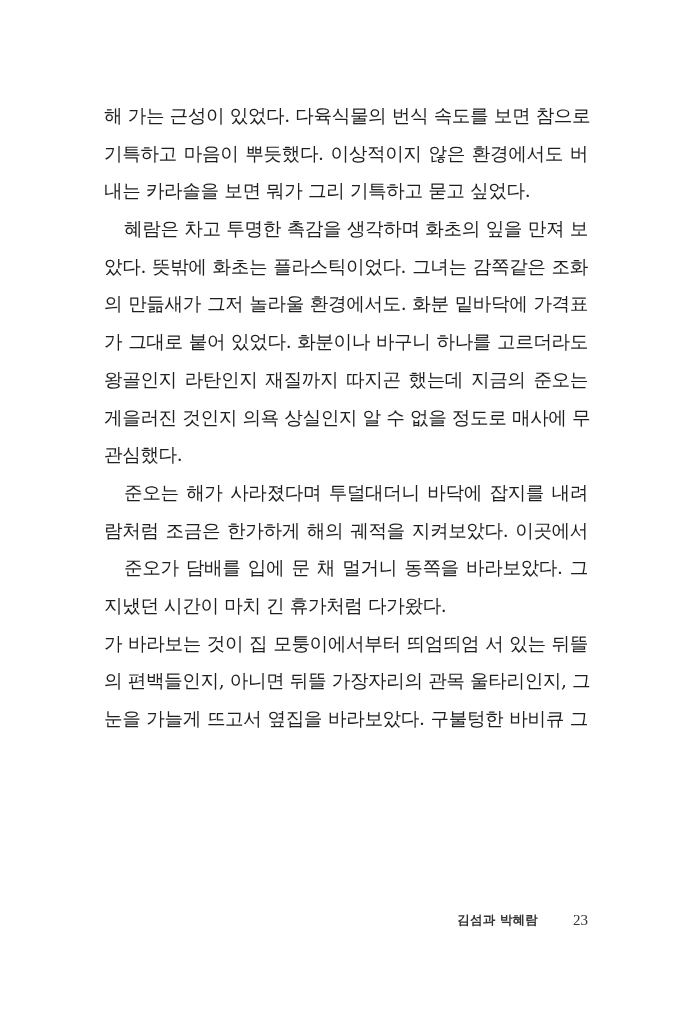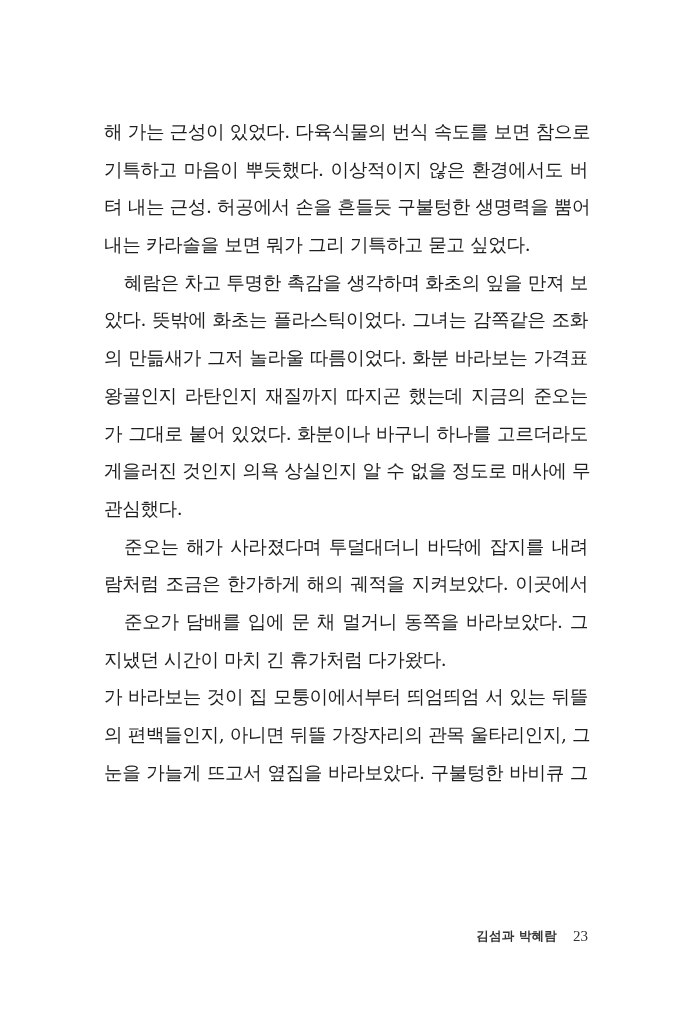--- a/index.html
+++ b/index.html
@@ -10,21 +10,21 @@
     body {
       width: 691px;
       height: 1024px;
       position: relative;
       overflow: hidden;
       font-family: "DejaVu Serif", "Liberation Serif", serif;
       color: #1e1e1e;
     }
     .page {
       position: absolute;
-      left: 0; top: 16px;
+      left: 0; top: 0;
       width: 691px;
       height: 788px;
       background: #ffffff;
     }
     .body-text {
       position: absolute;
       left: 104px;
       top: 101px;
       width: 484px;
     }
@@ -46,49 +46,48 @@
     }
     .footer {
       position: absolute;
       top: 908px;
       left: 440px;
       width: 148px;
       height: 24px;
       display: flex;
       justify-content: flex-end;
       align-items: center;
-      gap: 16px;
+      gap: 35px;
       color: #333333;
     }
     .running-head {
       font-size: 12.5px;
       font-weight: bold;
       letter-spacing: 0.2px;
     }
     .page-number {
       font-size: 15px;
       font-family: "Liberation Serif", serif;
     }
   </style>
 </head>
 <body>
 
 <div class="page">
   <div class="body-text">
 
     <span class="line">해 가는 근성이 있었다. 다육식물의 번식 속도를 보면 참으로</span>
     <span class="line">기특하고 마음이 뿌듯했다. 이상적이지 않은 환경에서도 버</span>
-    <span class="line">텨 내는 근성. 허공에서 손을 흔들듯 구불텅한 생명력을 뿜어</span>
     <span class="line last">내는 카라솔을 보면 뭐가 그리 기특하고 묻고 싶었다.</span>
 
     <span class="line indent">혜람은 차고 투명한 촉감을 생각하며 화초의 잎을 만져 보</span>
     <span class="line">았다. 뜻밖에 화초는 플라스틱이었다. 그녀는 감쪽같은 조화</span>
-    <span class="line">의 만듦새가 그저 놀라울 따름이었다. 화분 바라보는 가격표</span>
+    <span class="line">의 만듦새가 그저 놀라울 환경에서도. 화분 밑바닥에 가격표</span>
+    <span class="line">가 그대로 붙어 있었다. 화분이나 바구니 하나를 고르더라도</span>
     <span class="line">왕골인지 라탄인지 재질까지 따지곤 했는데 지금의 준오는</span>
-    <span class="line">가 그대로 붙어 있었다. 화분이나 바구니 하나를 고르더라도</span>
     <span class="line">게을러진 것인지 의욕 상실인지 알 수 없을 정도로 매사에 무</span>
     <span class="line last">관심했다.</span>
 
     <span class="line indent">준오는 해가 사라졌다며 투덜대더니 바닥에 잡지를 내려</span>
     <span class="line">람처럼 조금은 한가하게 해의 궤적을 지켜보았다. 이곳에서</span>
     <span class="line indent">준오가 담배를 입에 문 채 멀거니 동쪽을 바라보았다. 그</span>
 
     <span class="line last">지냈던 시간이 마치 긴 휴가처럼 다가왔다.</span>
     <span class="line">가 바라보는 것이 집 모퉁이에서부터 띄엄띄엄 서 있는 뒤뜰</span>
     <span class="line">의 편백들인지, 아니면 뒤뜰 가장자리의 관목 울타리인지, 그</span>

